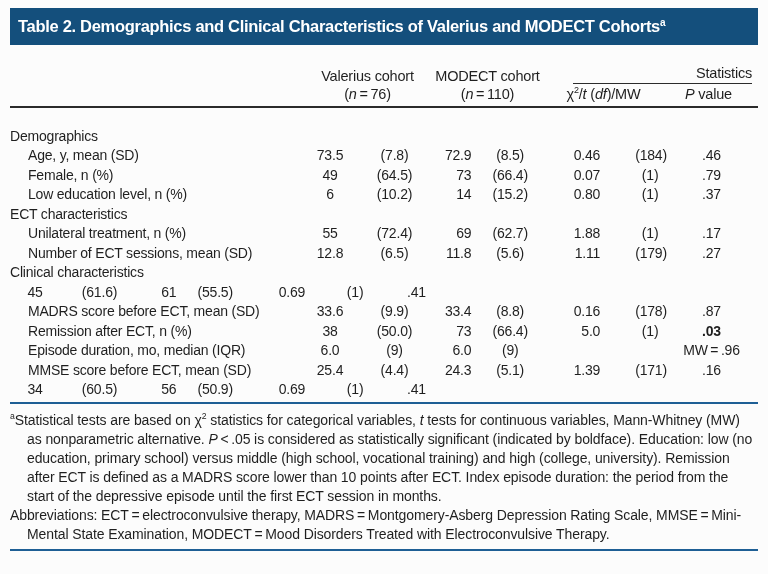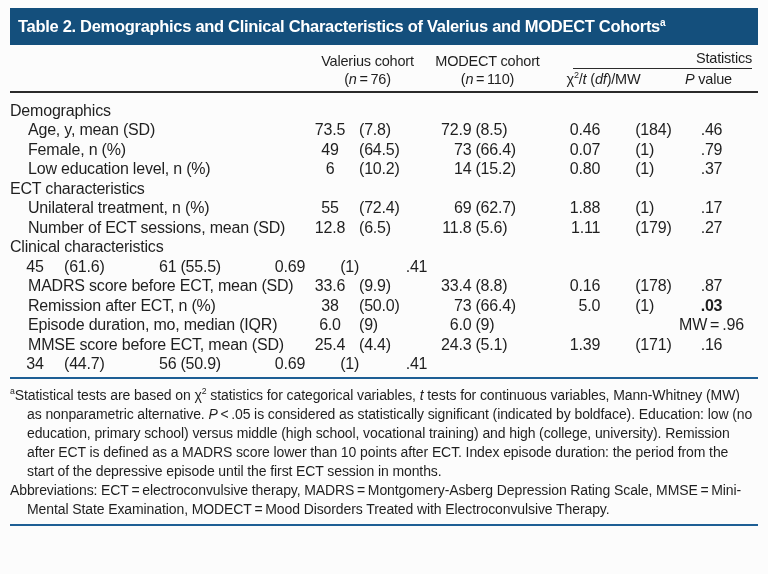--- a/index.html
+++ b/index.html
@@ -28,39 +28,39 @@
   
   .c-label{width:295px;}
   .c-val{width:125px;}
   .c-mod{width:115px;}
   .c-stat{width:120px;gap:31px;}
   .c-p{width:93px;}
   
   .thead{
     display:flex;align-items:flex-end;font-size:14.5px;
     border-bottom:2px solid var(--rule-dark);
-    padding-bottom:3px;margin-top:5px;
+    padding-bottom:3px;margin-top:20px;
   }
   .th-center{text-align:center;}
   .th-line{line-height:18px;}
   .grp-title{
     margin:0 3px 1px 28px;text-align:right;line-height:17px;
     border-bottom:1.5px solid var(--rule-dark);padding-bottom:1px;
   }
   .stat-sub{display:flex;line-height:18px;}
   .h-stat{width:117px;text-align:center;}
   .h-p{width:93px;text-align:center;}
   
-  .tbody{padding-top:8px;font-size:16px;}
+  .tbody{padding-top:18px;font-size:14px;}
   .trow{display:flex;height:19.5px;align-items:center;}
   .trow .c-label{white-space:nowrap;overflow:hidden;}
   .trow .indent{padding-left:18px;}
   .cell{display:flex;}
   .num{text-align:right;white-space:pre;}
-  .paren{flex:1;text-align:left;padding-left:4px;white-space:pre;}
+  .paren{flex:1;text-align:center;padding-left:4px;white-space:pre;}
   .c-val .num{flex:0 0 40%;text-align:center;}
   .c-mod .num{flex:0 0 36%;}
   .c-stat .num{flex:0 0 46%;}
   .cell.c-p{display:block;text-align:center;}
   .bold{font-weight:bold;}
   .rule-blue{border-top:2px solid var(--rule-blue);margin-top:3px;}
   
   .footnotes{margin-top:7px;font-size:14px;line-height:19px;letter-spacing:-0.1px;}
   .fn{padding-left:17px;text-indent:-17px;}
   .bottom-rule{border-top:2px solid var(--rule-blue);margin-top:5px;}
@@ -259,21 +259,21 @@
           </div>
           <div class="cell c-stat">
             <span class="num">1.39</span>
             <span class="paren">(171)</span>
           </div>
           <div class="cell c-p">.16</div>
         </div>
         <div class="trow">
           <div class="cell c-val">
             <span class="num">34</span>
-            <span class="paren">(44.7)</span>
+            <span class="paren">(60.5)</span>
           </div>
           <div class="cell c-mod">
             <span class="num">56</span>
             <span class="paren">(50.9)</span>
           </div>
           <div class="cell c-stat">
             <span class="num">0.69</span>
             <span class="paren">(1)</span>
           </div>
           <div class="cell c-p">.41</div>

